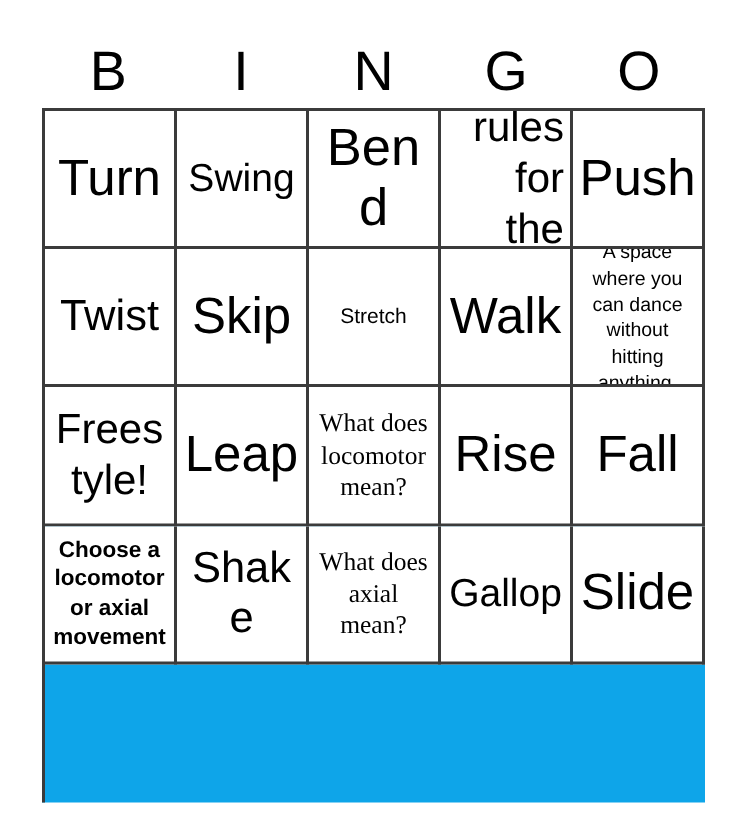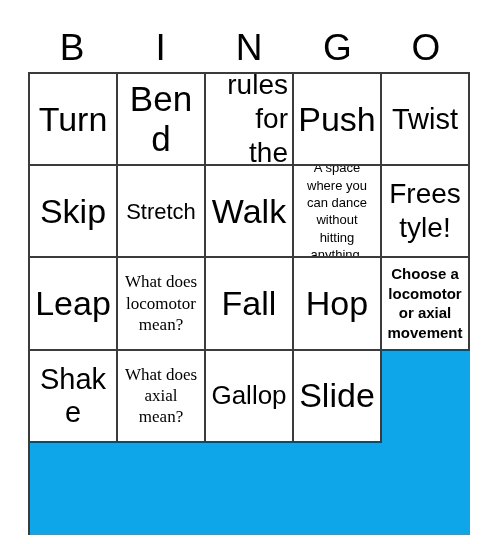--- a/index.html
+++ b/index.html
@@ -74,21 +74,21 @@
   }
   
   .align-center .cell-text { text-align: center; }
   .align-right  .cell-text { text-align: right; }
 
   
   .fs-xxl .cell-text { font-size: 34px; }
   .fs-xl  .cell-text { font-size: 35px; }
   .fs-l   .cell-text { font-size: 29px; }
   .fs-m   .cell-text { font-size: 26px; }
-  .fs-s   .cell-text { font-size: 22px; }
+  .fs-s   .cell-text { font-size: 14px; }
   .fs-xs  .cell-text { font-size: 28px; line-height: 1.22; }
   .fs-xxs .cell-text { font-size: 17px; line-height: 1.26; font-family: Liberation Serif, serif; }
   .fs-3xs .cell-text { font-size: 15px; line-height: 1.30; font-weight: bold; }
   .fs-4xs .cell-text { font-size: 13px; line-height: 1.33; }
 </style>
 </head>
 <body>
 
 <div id="card">
 
@@ -96,20 +96,23 @@
     <div class="hletter">B</div>
     <div class="hletter">I</div>
     <div class="hletter">N</div>
     <div class="hletter">G</div>
     <div class="hletter">O</div>
   </div>
 
   <div id="bingo-grid">
       <div class="cell fs-xxl align-center">
         <span class="cell-text">Turn</span>
+      </div>
+      <div class="cell fs-m align-center">
+        <span class="cell-text">Swing</span>
       </div>
       <div class="cell fs-xl align-center">
         <span class="cell-text">Bend</span>
       </div>
       <div class="cell fs-xs align-right">
         <span class="cell-text">3 rules for the wings</span>
       </div>
       <div class="cell fs-xxl align-center">
         <span class="cell-text">Push</span>
       </div>
@@ -131,24 +134,24 @@
       <div class="cell fs-xs align-center">
         <span class="cell-text">Freestyle!</span>
       </div>
       <div class="cell fs-xxl align-center">
         <span class="cell-text">Leap</span>
       </div>
       <div class="cell fs-xxs align-center">
         <span class="cell-text">What does locomotor mean?</span>
       </div>
       <div class="cell fs-xxl align-center">
-        <span class="cell-text">Fall</span>
+        <span class="cell-text">Rise</span>
       </div>
       <div class="cell fs-xxl align-center">
-        <span class="cell-text">Hop</span>
+        <span class="cell-text">Fall</span>
       </div>
       <div class="cell fs-3xs align-center">
         <span class="cell-text">Choose a locomotor or axial movement</span>
       </div>
       <div class="cell fs-l align-center">
         <span class="cell-text">Shake</span>
       </div>
       <div class="cell fs-xxs align-center">
         <span class="cell-text">What does axial mean?</span>
       </div>

